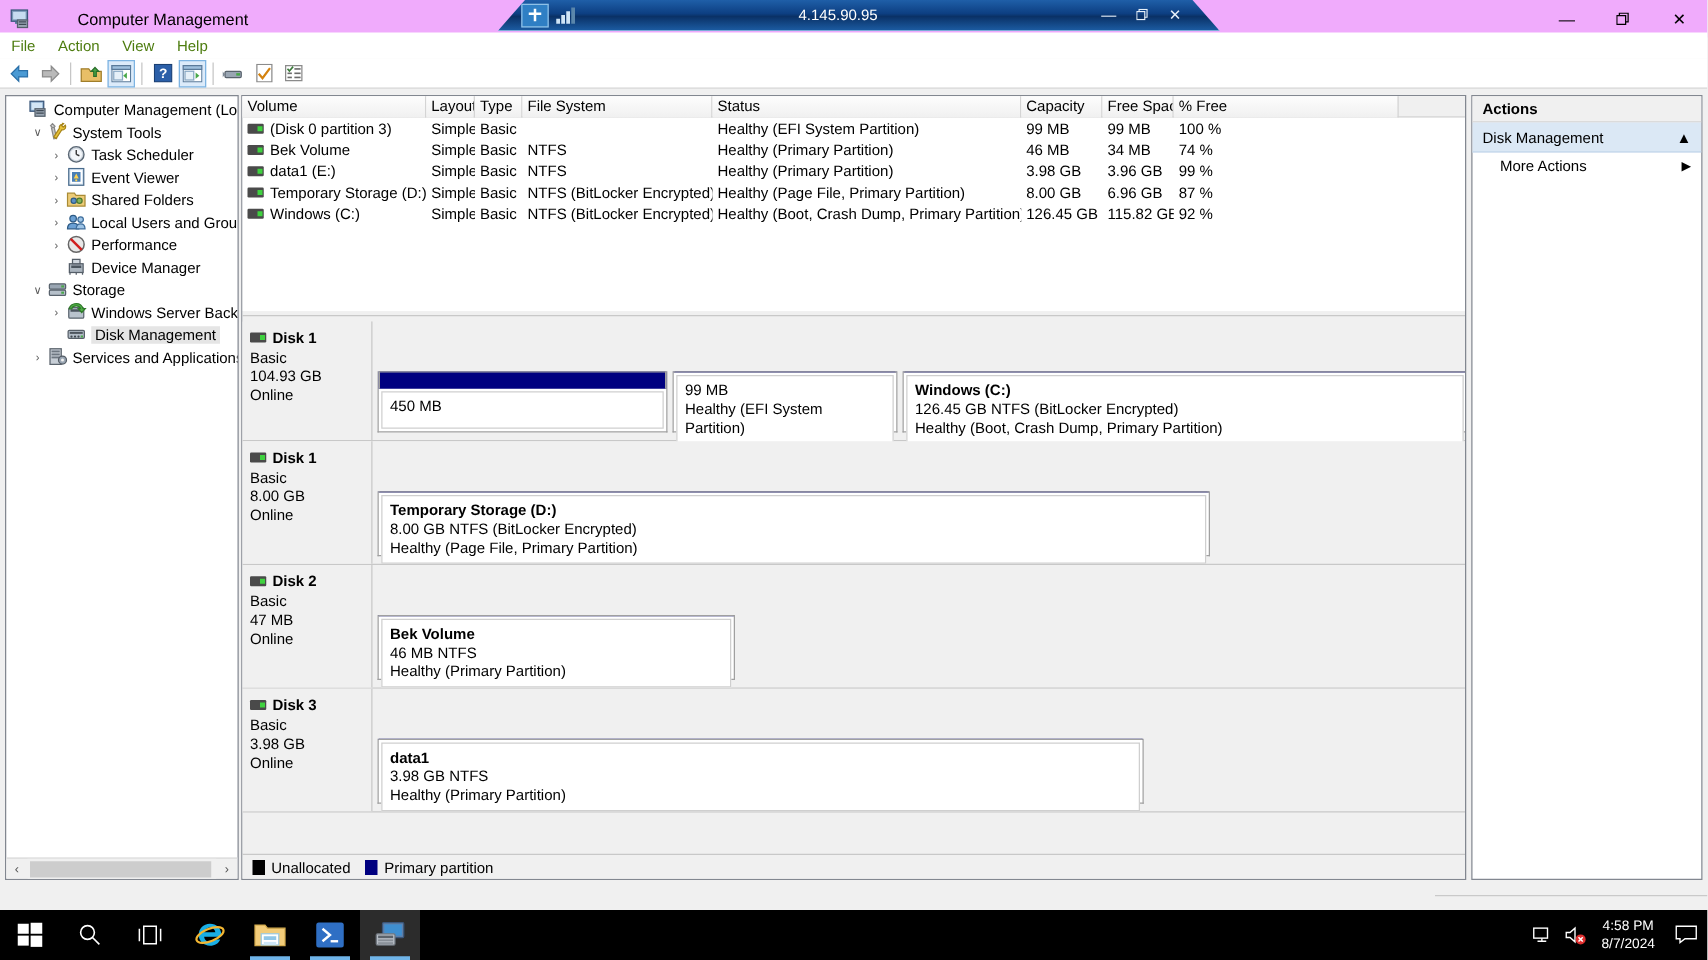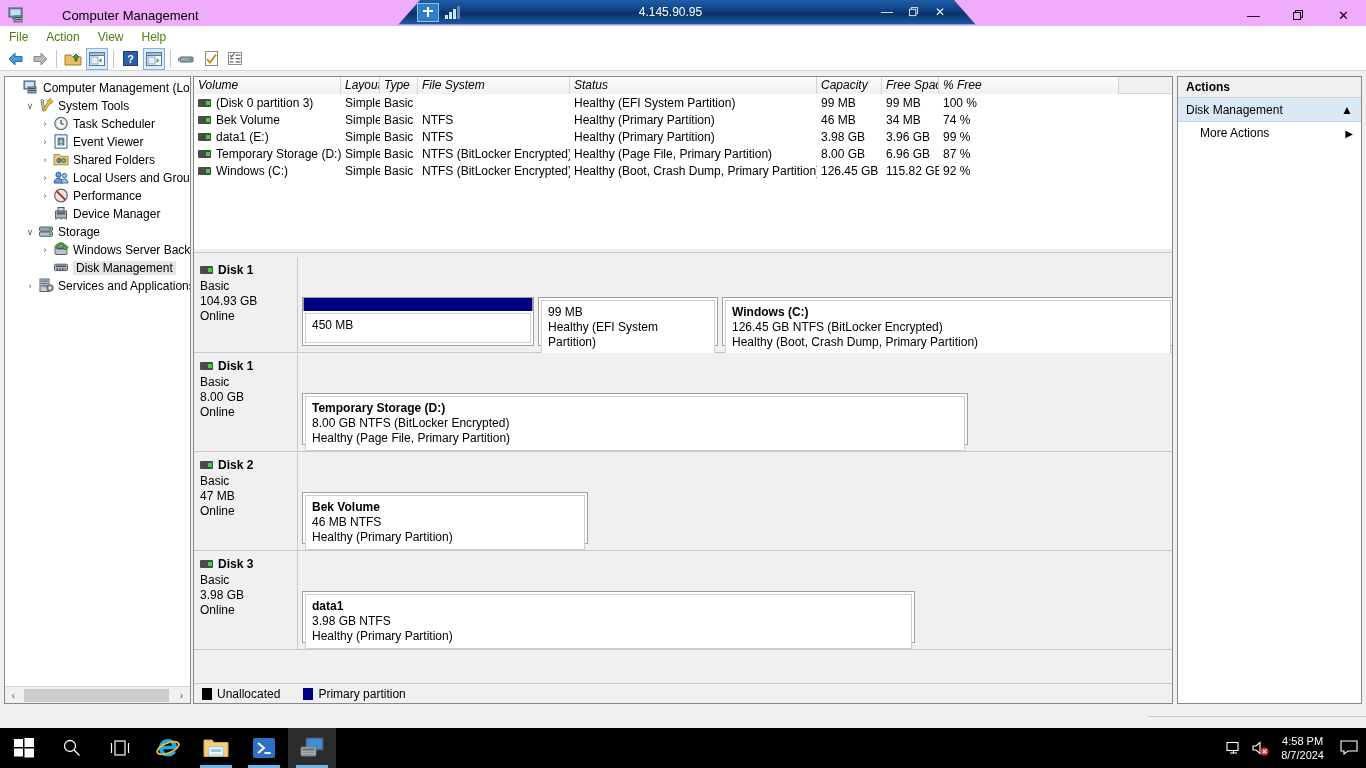--- a/index.html
+++ b/index.html
@@ -93,21 +93,20 @@
   
   .centerpane { position: absolute; left: 193px; top: 4px; width: 980px; height: 628px; background: #f0f0f0; border: 1px solid #828790; }
 
   
   .vol-list { position: absolute; left: 0; top: 0; width: 978px; height: 172px; background: #fff; }
   .vol-header { display: flex; height: 17px; background: #f0f0f0; border-bottom: 1px solid #d4d4d4; }
   .vh {
     font-size: 12px; color: #000; padding: 1px 4px; height: 17px;
     border-right: 1px solid #d4d4d4; overflow: hidden; white-space: nowrap;
     background: linear-gradient(180deg,#fdfdfd,#f0f0f0);
-    font-style: italic;
   }
   .vol-row { display: flex; height: 17px; align-items: center; }
   .vc { font-size: 12px; padding: 0 4px; white-space: nowrap; overflow: hidden; }
   .vol-icon { display:inline-block; width:13px; height:8px; background:#4a4a4a; border-radius:1px; position:relative; margin-right:5px; vertical-align: middle; }
   .vol-icon::after { content:""; position:absolute; right:1px; top:2px; width:4px; height:4px; background:#3fd23f; }
 
   
   .splitter { position: absolute; left: 0; top: 172px; width: 978px; height: 8px; background: #f0f0f0; }
   .splitter::after { content:""; position:absolute; left:0; top:3px; width:978px; height:1px; background:#c8c8c8; }
 
@@ -129,21 +128,21 @@
   }
   .part-cap { height: 14px; background: #000080; border: 1px solid #a0a0a0; border-bottom: none; }
   .part-body { flex: 1; background: #fff; padding: 4px 6px; border: 1px solid #cfcfcf; margin: 2px; font-size: 12px; line-height: 15px; }
   .part-name { font-weight: bold; }
   .part-spacer { flex: 1; }
 
   
   .legend {
     position: absolute; left: 0; bottom: 0; width: 978px; height: 20px;
     background: #f0f0f0; border-top: 1px solid #c8c8c8;
-    display: flex; align-items: center; padding-left: 8px; gap: 13px; font-size: 12px;
+    display: flex; align-items: center; padding-left: 8px; gap: 2px; font-size: 12px;
   }
   .lg-sw { width: 10px; height: 12px; display: inline-block; }
   .lg-item { display: flex; align-items: center; gap: 5px; margin-right: 10px; }
 
   
   .actionpane { position: absolute; left: 1177px; top: 4px; width: 185px; height: 628px; background: #fff; border: 1px solid #828790; }
   .ap-title { height: 21px; background: #f0f0f0; border-bottom: 1px solid #d4d4d4; display: flex; align-items: center; padding-left: 8px; font-weight: bold; font-size: 12px; }
   .ap-group {
     height: 24px; background: #dbe8f5; border-bottom: 1px solid #c3d6ea;
     display: flex; align-items: center; padding: 0 8px; font-size: 12px;

